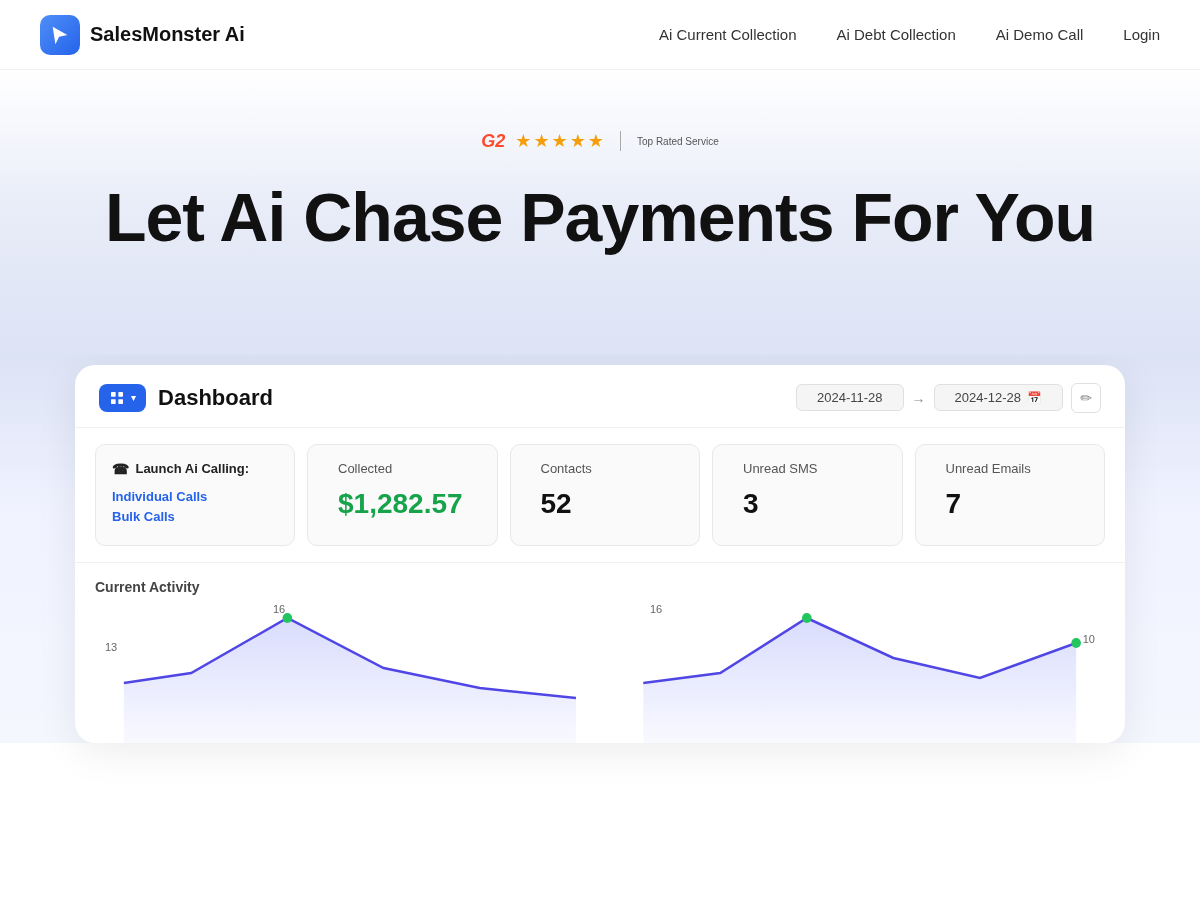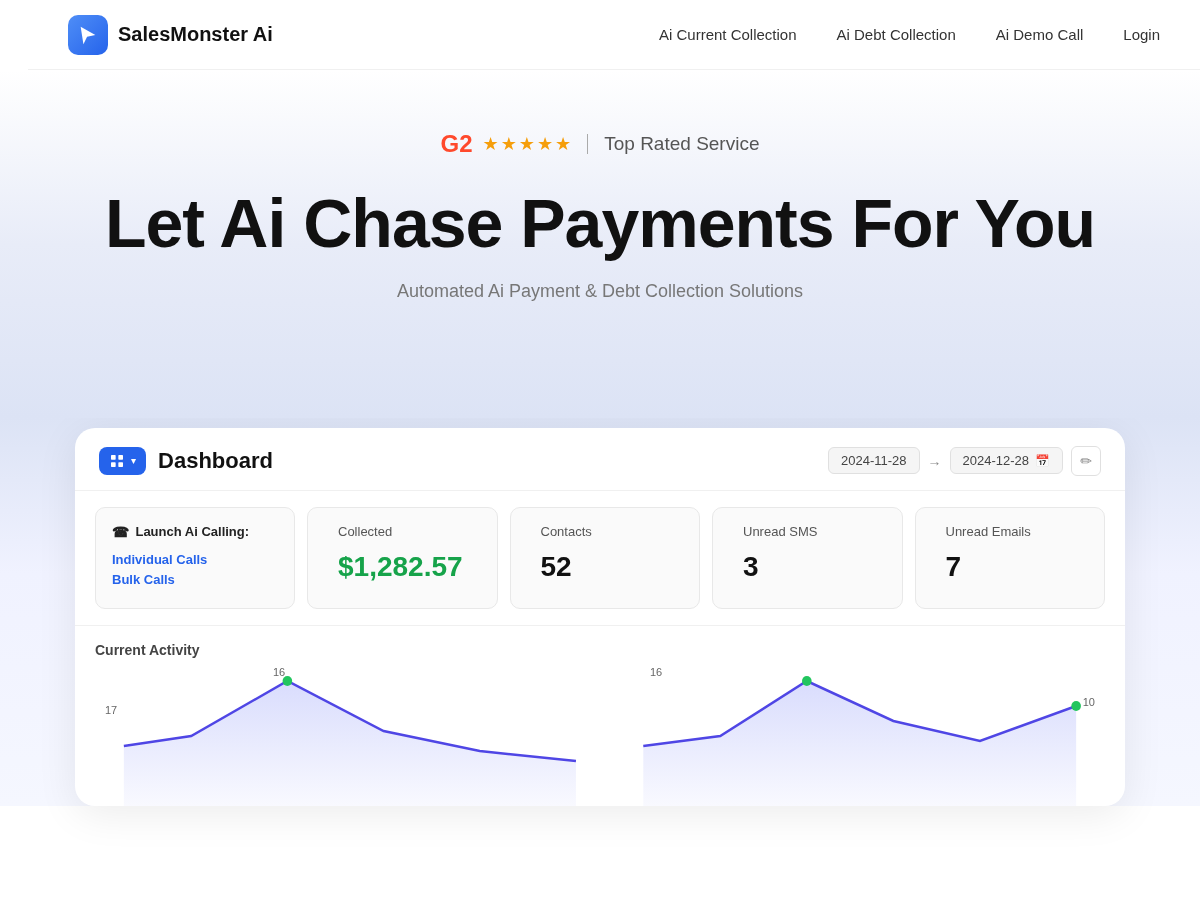--- a/index.html
+++ b/index.html
@@ -7,21 +7,20 @@
 
     
     .navbar {
       display: flex;
       align-items: center;
       justify-content: space-between;
       padding: 0 40px;
       height: 70px;
       background: #fff;
       border-bottom: 1px solid #f0f0f0;
-      margin-left: 28px;
     }
     .navbar-brand {
       display: flex;
       align-items: center;
       gap: 10px;
     }
     .brand-icon {
       width: 40px;
       height: 40px;
       background: linear-gradient(135deg, #4f8ef7, #2563eb);
@@ -62,37 +61,38 @@
       position: relative;
     }
     .hero-rating {
       display: flex;
       align-items: center;
       justify-content: center;
       gap: 10px;
       margin-bottom: 28px;
     }
     .g2-logo {
-      font-size: 24px;
+      font-size: 18px;
       font-weight: 900;
       color: #ff492c;
+      font-style: italic;
     }
     .stars {
       display: flex;
       gap: 2px;
     }
     .star { color: #f59e0b; font-size: 18px; }
     .divider-line {
       width: 1px;
       height: 20px;
       background: #aaa;
       margin: 0 6px;
     }
     .rating-text {
-      font-size: 19px;
+      font-size: 10px;
       color: #555;
     }
     .hero-title {
       font-size: 68px;
       font-weight: 800;
       color: #111;
       line-height: 1.1;
       margin-bottom: 20px;
       letter-spacing: -1px;
     }
@@ -162,21 +162,21 @@
     }
     .dash-date-range {
       display: flex;
       align-items: center;
       gap: 8px;
     }
     .date-pill {
       background: #f5f5f5;
       border: 1px solid #e0e0e0;
       border-radius: 6px;
-      padding: 5px 12px;
+      padding: 5px 20px;
       font-size: 13px;
       color: #444;
       display: flex;
       align-items: center;
       gap: 6px;
       cursor: pointer;
     }
     .date-arrow { color: #888; font-size: 14px; }
     .edit-btn {
       width: 30px;
@@ -300,21 +300,20 @@
       <span class="star">★</span>
       <span class="star">★</span>
       <span class="star">★</span>
       <span class="star">★</span>
       <span class="star">★</span>
     </div>
     <div class="divider-line"></div>
     <span class="rating-text">Top Rated Service</span>
   </div>
   <h1 class="hero-title">Let Ai Chase Payments For You</h1>
-  <p class="hero-subtitle">Automated Ai Payment &amp; Debt Collection Solutions</p>
 </section>
 
 <section class="dashboard-preview">
   <div class="dashboard-card">
 
     <div class="dash-header">
       <div class="dash-title-group">
         <div class="dash-icon-btn">
           <svg viewBox="0 0 24 24">
             <rect x="3" y="3" width="7" height="7" rx="1"></rect>
@@ -371,21 +370,21 @@
         <div class="stat-label">Unread Emails</div>
         <div class="stat-value">7</div>
       </div>
     </div>
 
     <div class="activity-section">
       <div class="activity-title">Current Activity</div>
       <div class="chart-area">
         
         <span class="chart-label" style="left:178px; top:0px;">16</span>
-        <span class="chart-label" style="left:10px; top:38px;">17</span>
+        <span class="chart-label" style="left:10px; top:38px;">13</span>
         
         <span class="chart-label" style="left:555px; top:0px;">16</span>
         <span class="chart-label" style="right:10px; top:30px;">10</span>
 
         <svg class="chart-svg" viewBox="0 0 1050 140" preserveAspectRatio="none">
 
           <defs>
             <linearGradient id="grad1" x1="0" y1="0" x2="0" y2="1">
               <stop offset="0%" stop-color="#818cf8" stop-opacity="0.3"></stop>
               <stop offset="100%" stop-color="#818cf8" stop-opacity="0.05"></stop>

